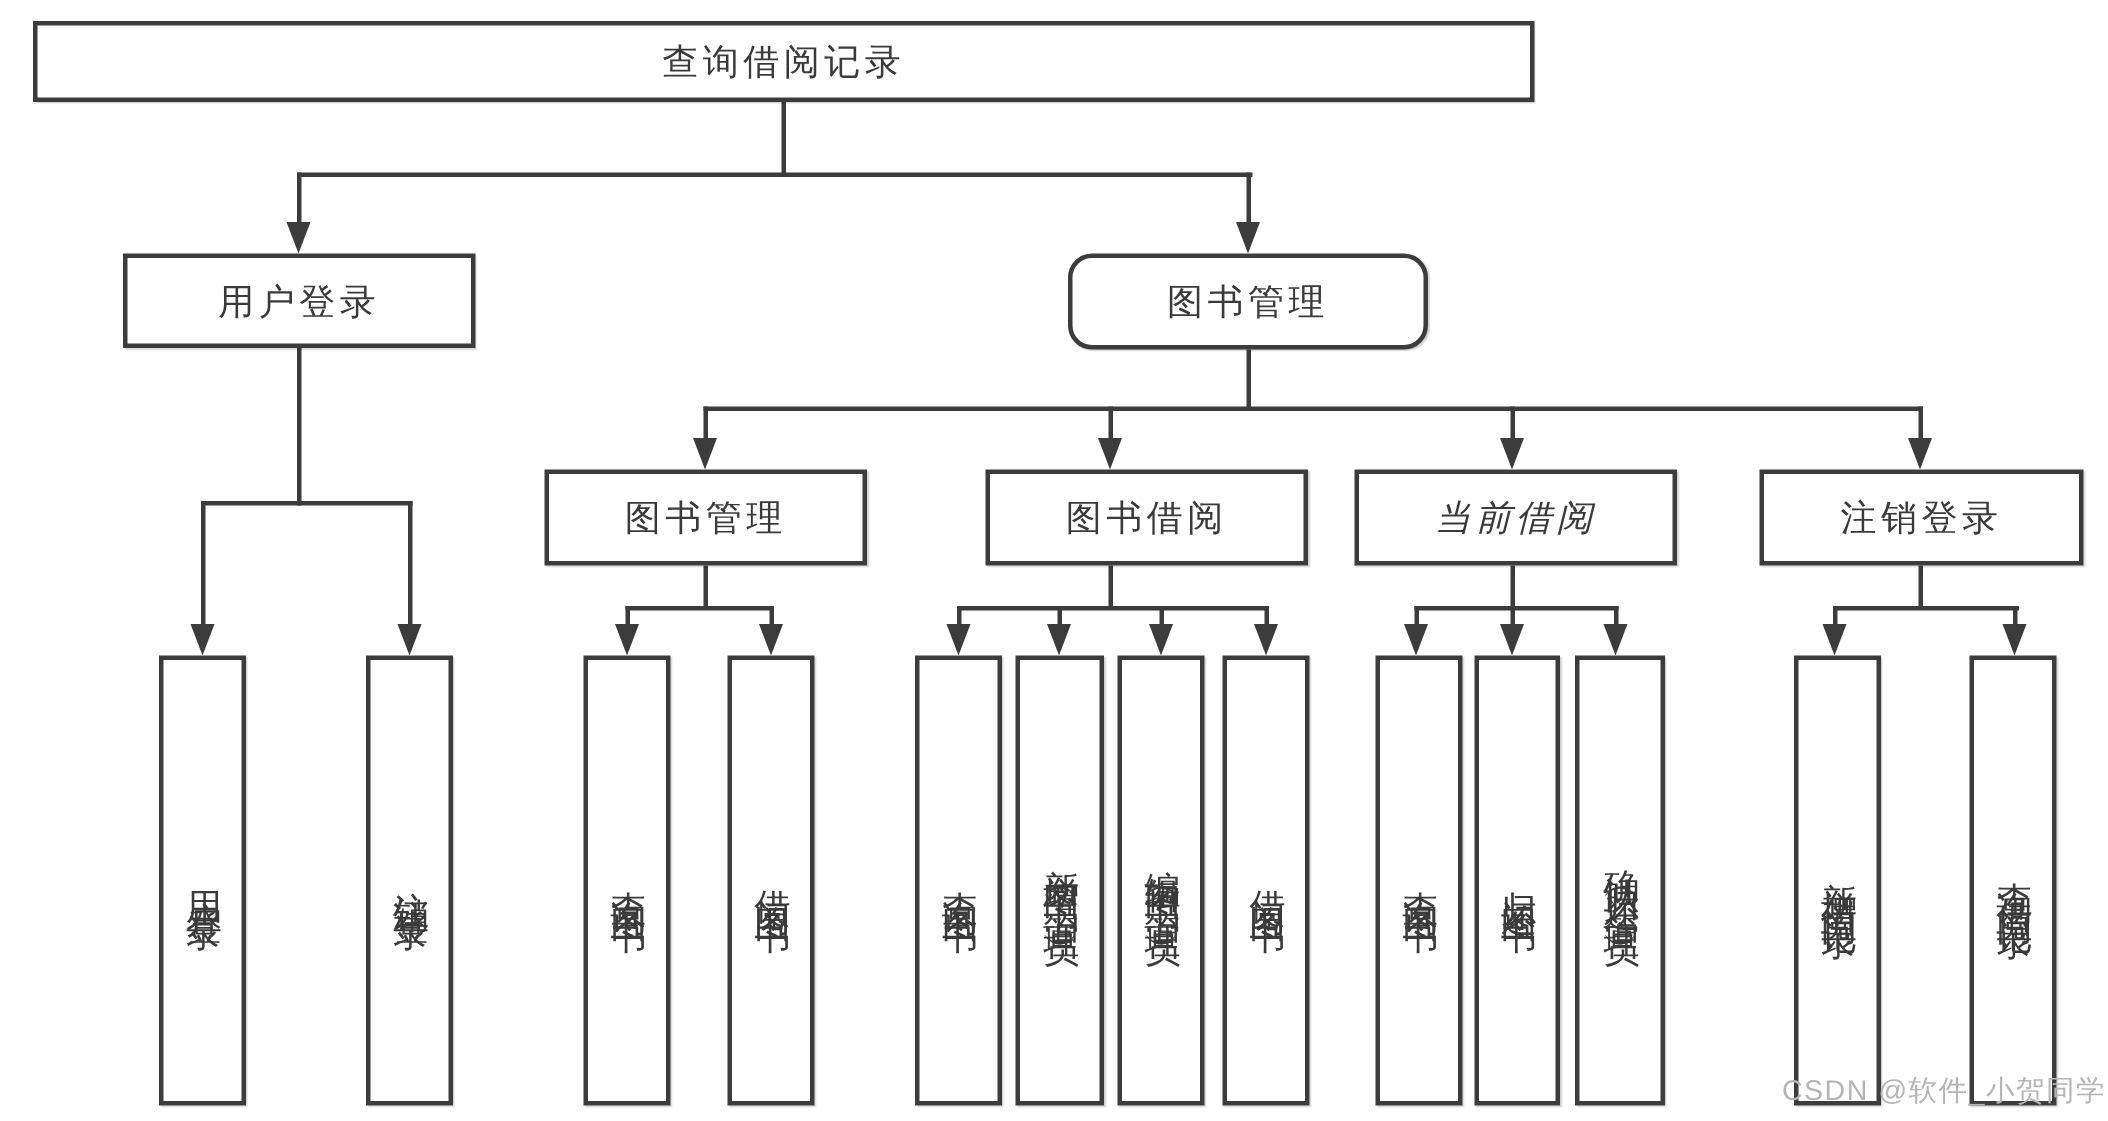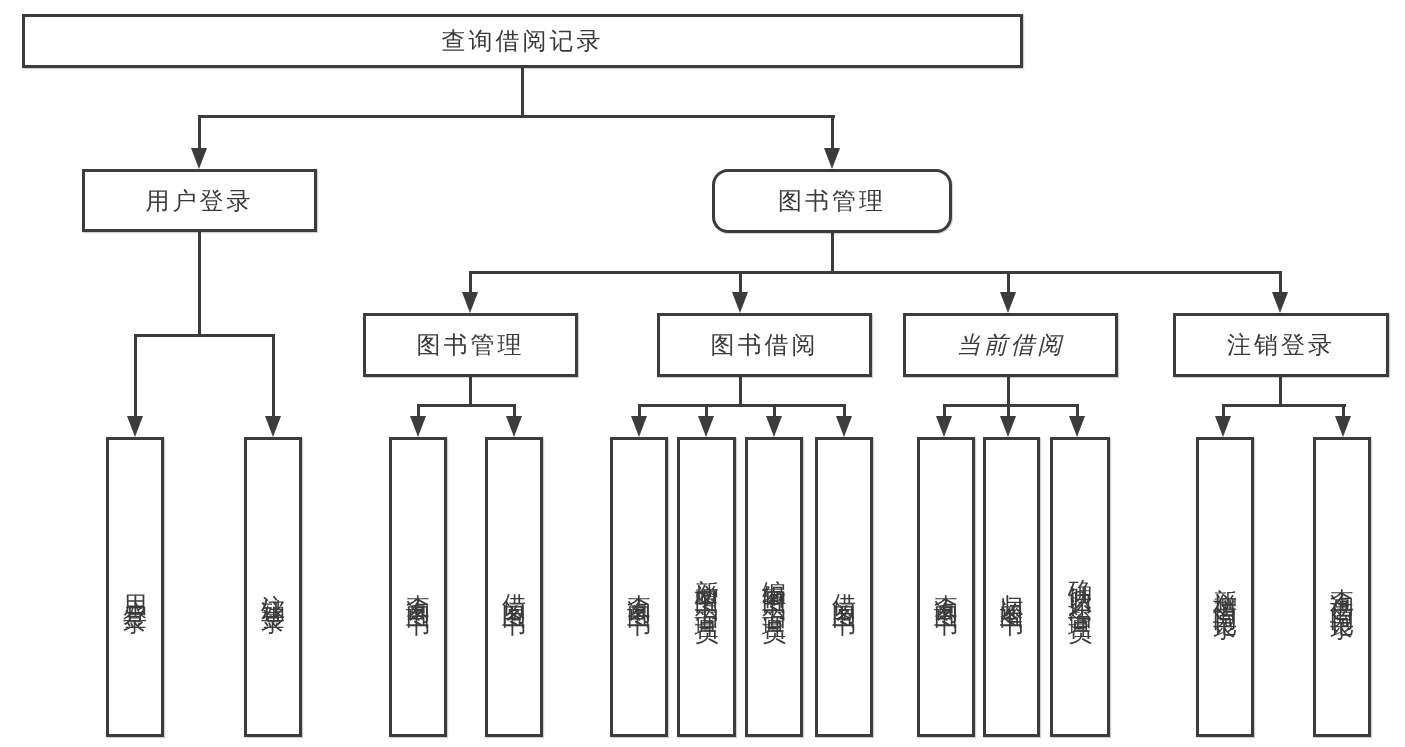--- a/index.html
+++ b/index.html
@@ -175,14 +175,15 @@
     <span class="label">确认归还（管理员）</span>
   </div>
 
   <div class="box vbox" style="left:1196px;top:437px;width:58px;height:300px;">
     <span class="label">新增借阅记录</span>
   </div>
   <div class="box vbox" style="left:1313px;top:437px;width:58px;height:300px;">
     <span class="label">查询借阅记录</span>
   </div>
 
+  <div class="watermark">CSDN @软件_小贺同学</div>
 
 </div>
 
 </body></html>

